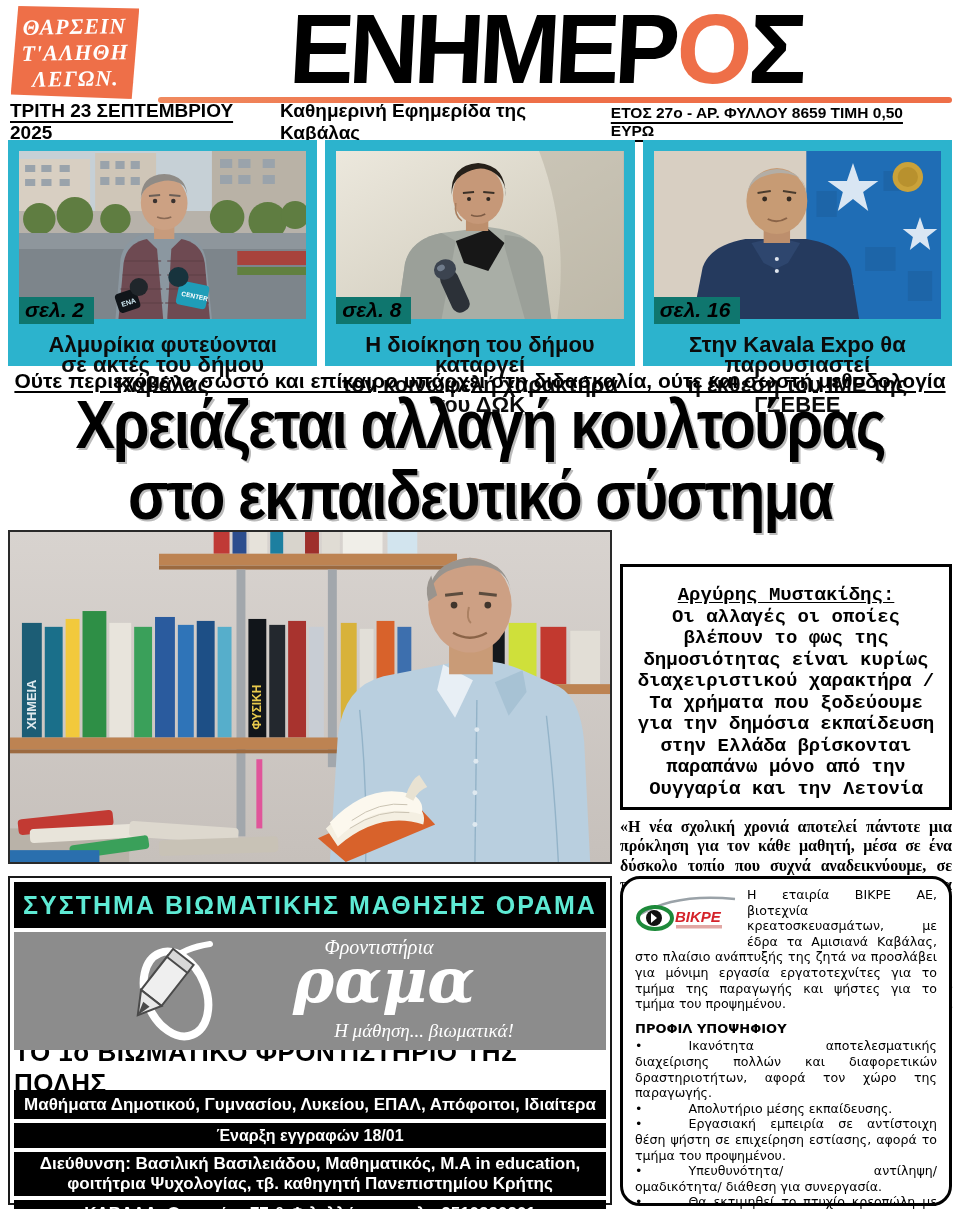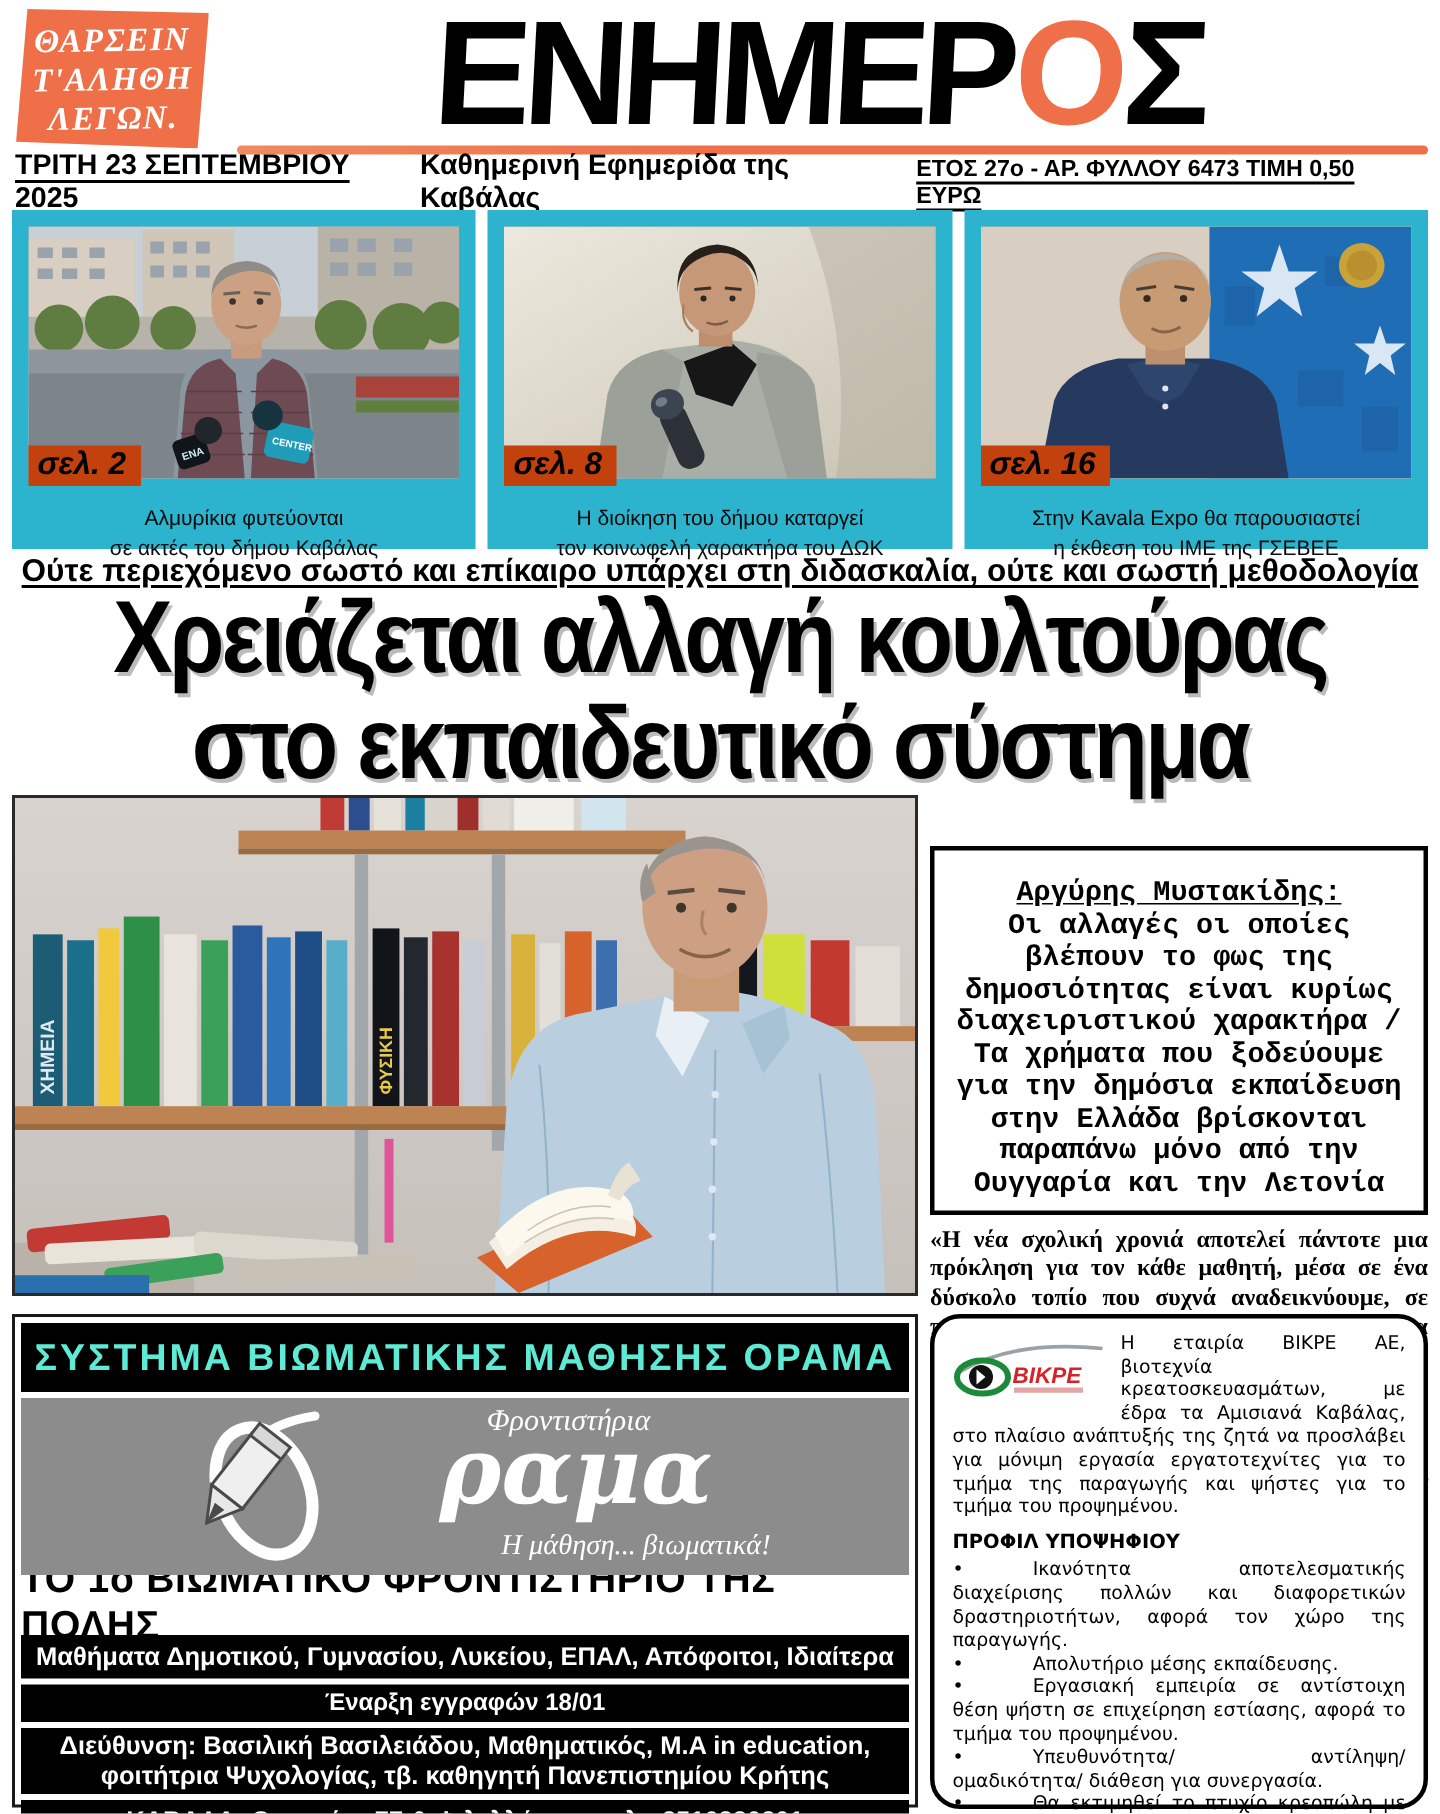--- a/index.html
+++ b/index.html
@@ -44,24 +44,24 @@
   .dl-date  { font-size:19px; text-decoration:underline; text-underline-offset:4px; text-decoration-thickness:2px; }
   .dl-sub   { font-size:19px; }
   .dl-ed    { font-size:15.5px; text-decoration:underline; text-underline-offset:4px; text-decoration-thickness:2px; }
 
   
   .teasers { top:140px; left:8px; width:944px; height:226px; display:flex; gap:8px; }
   .card { flex:1 1 0; background:#2cb3cd; position:relative; padding:11px 11px 0 11px; }
   .card .photo { width:100%; height:168px; position:relative; overflow:hidden; background:#b7b2aa; }
   .card .photo svg { display:block; width:100%; height:100%; }
   .pbadge {
-    position:absolute; left:11px; top:157px; background:#c2410c; color:#000;
+    position:absolute; left:11px; top:157px; background:#0f766e; color:#000;
     font-weight:bold; font-style:italic; font-size:21px; padding:0 10px 2px 6px; line-height:25px;
   }
-  .caps { margin-top:16px; text-align:center; font-weight:normal; font-size:14px; line-height:20px; color:#0b0b0b; }
+  .caps { margin-top:16px; text-align:center; font-weight:bold; font-size:22px; line-height:20px; color:#0b0b0b; }
 
   
   .kicker {
     top:369px; left:0; width:960px; text-align:center;
     font-weight:bold; font-size:21px;
     text-decoration:underline; text-underline-offset:3px; text-decoration-thickness:2px;
   }
   .headline {
     top:390px; left:0; width:960px; text-align:center;
     font-weight:bold; font-size:61px; line-height:63px; letter-spacing:-2px;
@@ -138,21 +138,21 @@
     <span>ΕΝΗΜΕΡ</span>
       <span class="logo-o">Ο</span>
       <span>Σ</span>
   </div>
   <div class="logo-underline"></div>
 </header>
 
 <div class="abs dateline">
   <span class="dl dl-date">ΤΡΙΤΗ 23 ΣΕΠΤΕΜΒΡΙΟΥ 2025</span>
   <span class="dl dl-sub">Καθημερινή Εφημερίδα της Καβάλας</span>
-  <span class="dl dl-ed">ΕΤΟΣ 27ο - ΑΡ. ΦΥΛΛΟΥ 6473 ΤΙΜΗ 0,50 ΕΥΡΩ</span>
+  <span class="dl dl-ed">ΕΤΟΣ 27ο - ΑΡ. ΦΥΛΛΟΥ 8659 ΤΙΜΗ 0,50 ΕΥΡΩ</span>
 </div>
 
 <div class="abs teasers">
 
   <div class="card">
     <div class="photo">
       <svg viewBox="0 0 283 168" preserveAspectRatio="none">
         <rect x="0" y="0" width="283" height="60" fill="#c6d0d6"></rect>
         <rect x="0" y="8" width="70" height="52" fill="#d8cfc2"></rect>
         <rect x="75" y="2" width="60" height="58" fill="#cfc6b8"></rect>

